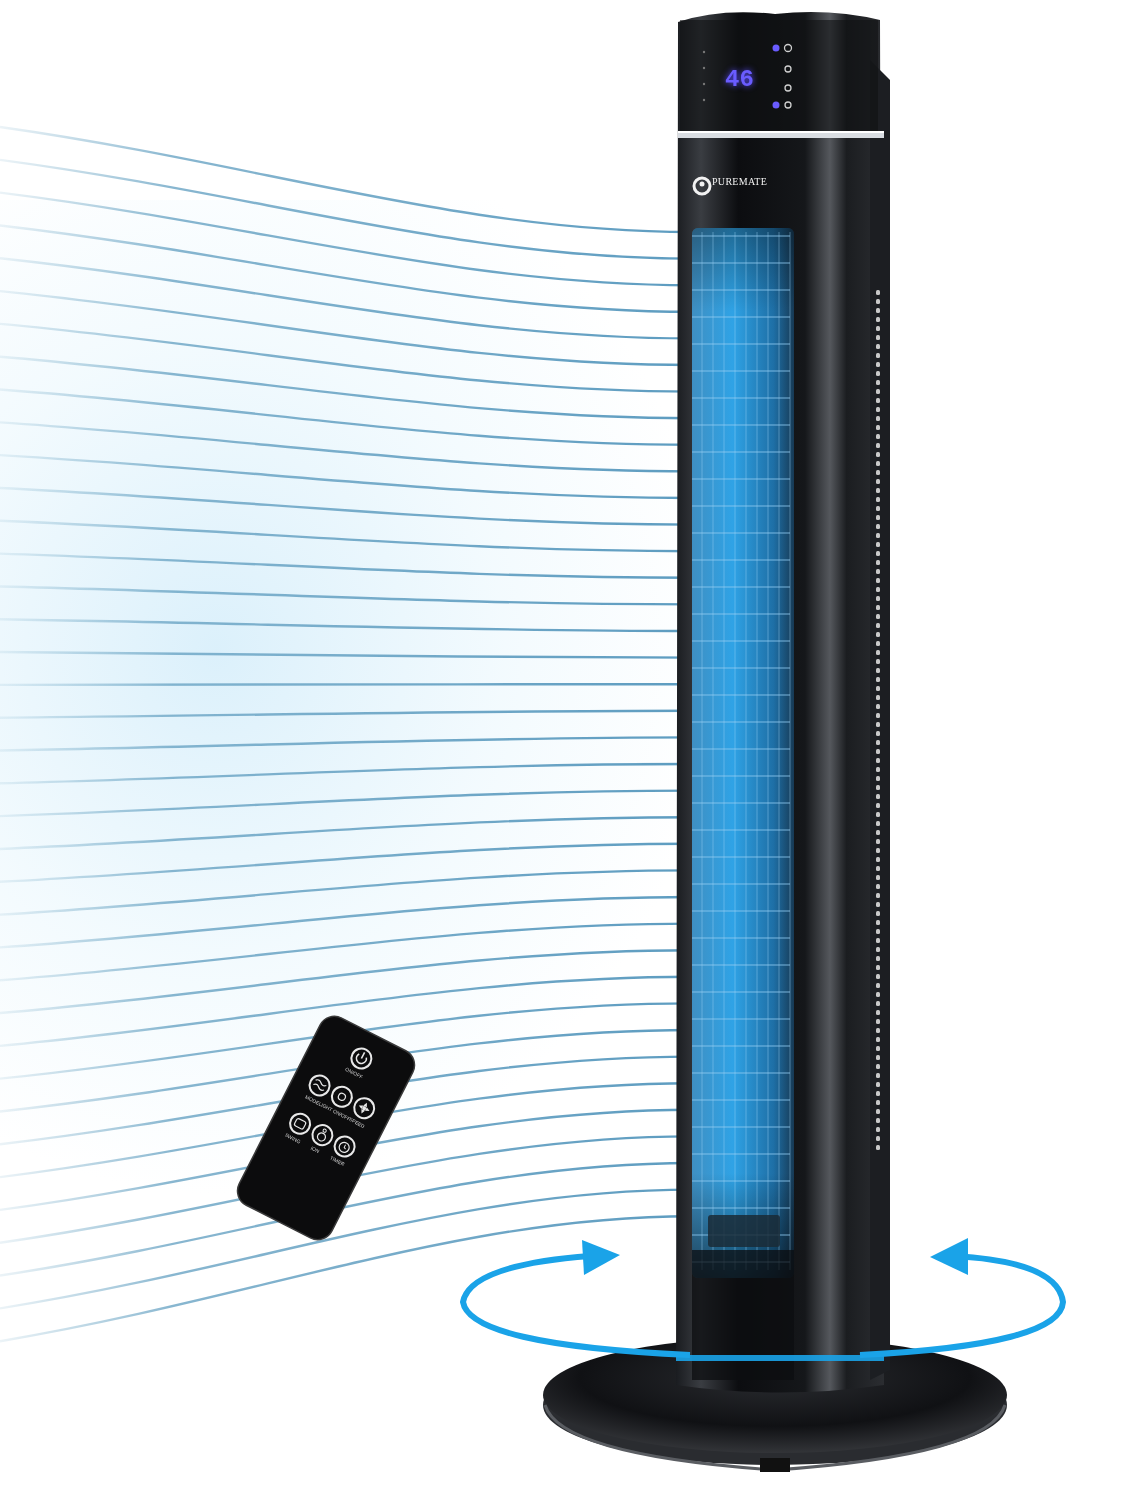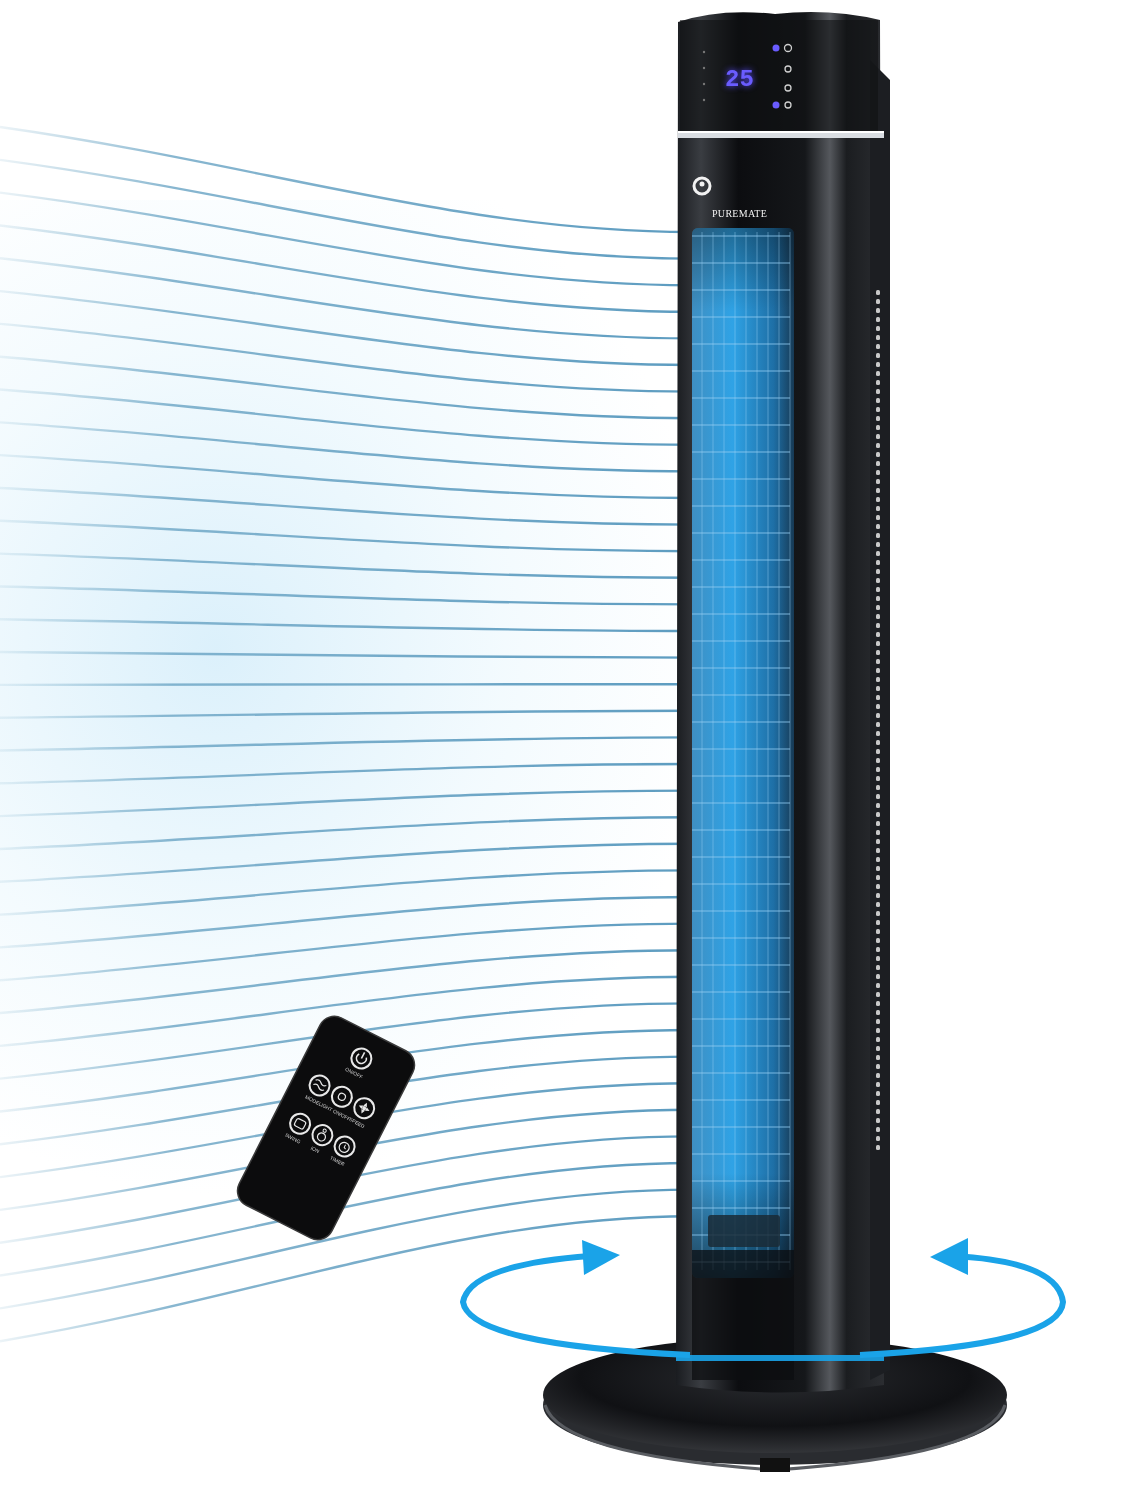--- a/index.html
+++ b/index.html
@@ -1,21 +1,21 @@
 <!DOCTYPE html>
 <html><head>
 <meta charset="utf-8">
 <style>
   html,body{margin:0;padding:0;background:#ffffff;}
   body{width:1132px;height:1486px;position:relative;overflow:hidden;font-family:"Liberation Sans",sans-serif;}
   .scene{position:absolute;left:0;top:0;width:1132px;height:1486px;}
   .glow{position:absolute;left:0;top:200px;width:720px;height:1000px;
     background:radial-gradient(ellipse at 30% 45%, rgba(190,228,248,0.55) 0%, rgba(220,242,252,0.35) 40%, rgba(255,255,255,0) 70%);}
   svg{position:absolute;left:0;top:0;}
-  .brand{position:absolute;left:712px;top:176px;color:#f2f2f2;font-family:"Liberation Serif",serif;font-size:10px;letter-spacing:0.3px;margin-top:32px;}
+  .brand{position:absolute;left:712px;top:176px;color:#f2f2f2;font-family:"Liberation Serif",serif;font-size:10px;letter-spacing:0.3px;}
   .display{position:absolute;left:725px;top:66px;color:#6a5cff;font-family:"Liberation Mono",monospace;font-size:24px;font-weight:bold;text-shadow:0 0 6px #5b4cff;}
   .remote-label{font-family:"Liberation Sans",sans-serif;font-size:5px;fill:#d8d8d8;}
 </style>
 </head>
 <body>
 
 <div class="scene">
   <div class="glow"></div>
 
   <svg width="1132" height="1486">
@@ -286,21 +286,21 @@
   </svg>
 
   <svg width="1132" height="1486">
     <path d="M690 1355 Q470 1345 463 1302 Q470 1265 590 1256" fill="none" stroke="#1aa3e8" stroke-width="6"></path>
     <polygon points="582,1240 620,1255 584,1275" fill="#1aa3e8"></polygon>
     <path d="M860 1355 Q1060 1345 1063 1302 Q1058 1262 955 1256" fill="none" stroke="#1aa3e8" stroke-width="6"></path>
     <polygon points="968,1238 930,1257 968,1275" fill="#1aa3e8"></polygon>
     <path d="M676 1358 L884 1358" stroke="#1aa3e8" stroke-width="6" opacity="0.9"></path>
   </svg>
 
-  <div class="display">25</div>
+  <div class="display">46</div>
   <div class="brand">PUREMATE</div>
 
   <svg width="1132" height="1486">
     <g transform="translate(326,1128) rotate(27)">
       <rect x="-52" y="-105" width="104" height="210" rx="16" fill="#0c0c0d"></rect>
       <rect x="-52" y="-105" width="104" height="210" rx="16" fill="none" stroke="#3a3a3a" stroke-width="1.5"></rect>
 
       <g>
         <circle cx="0" cy="-78" r="10" fill="none" stroke="#e8e8e8" stroke-width="2"></circle>
         <path d="M-4 -81 A5 5 0 1 0 4 -81" fill="none" stroke="#e8e8e8" stroke-width="1.6"></path>

